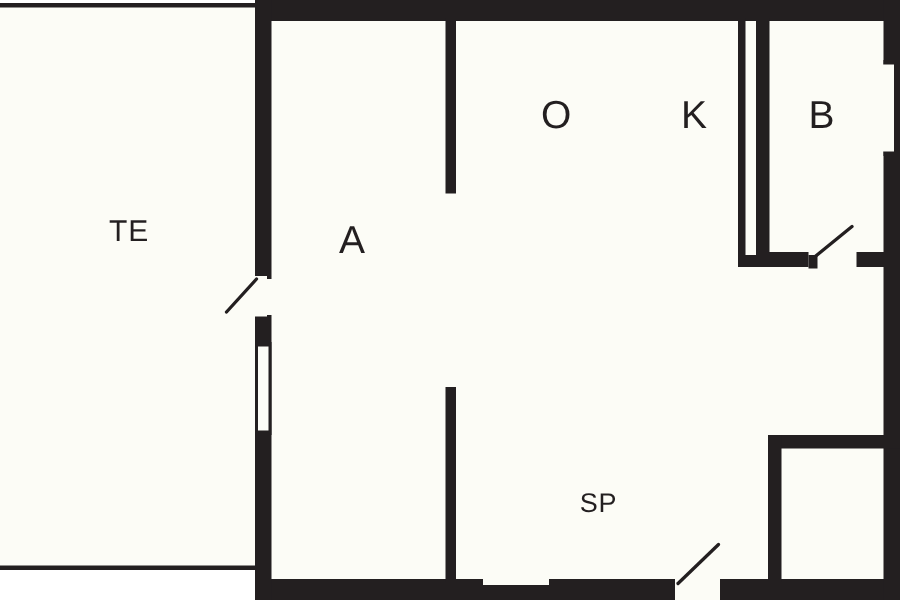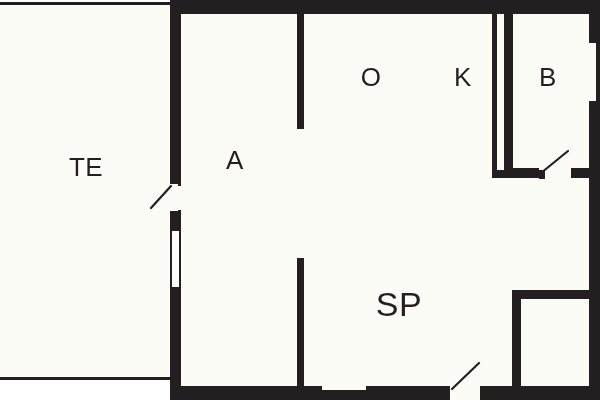--- a/index.html
+++ b/index.html
@@ -107,25 +107,25 @@
       <rect x="539" y="166" width="32" height="13" fill="#fcfcf6"></rect>
       <line x1="541" y1="173" x2="568" y2="151" stroke="#231f20" stroke-width="2.2" stroke-linecap="round"></line>
       <rect x="539" y="170" width="6" height="9" fill="#231f20"></rect>
 
       <rect x="450" y="379" width="30" height="21" fill="#fcfcf6"></rect>
       <line x1="452" y1="389" x2="479" y2="363" stroke="#231f20" stroke-width="2.2" stroke-linecap="round"></line>
     </g>
 
   </svg>
 
-  <div class="room-label" style="left:86px; top:155px; font-size:26px;margin-top:12px;">TE</div>
+  <div class="room-label" style="left:86px; top:155px; font-size:20px;">TE</div>
 
   <div class="room-label" style="left:235px; top:160px; font-size:26px;">A</div>
 
   <div class="room-label" style="left:371px; top:77px; font-size:26px;">O</div>
 
   <div class="room-label" style="left:463px; top:77px; font-size:26px;">K</div>
 
   <div class="room-label" style="left:548px; top:77px; font-size:26px;">B</div>
 
-  <div class="room-label" style="left:399px; top:304px; font-size:34px;">SP</div>
+  <div class="room-label" style="left:399px; top:336px; font-size:18px;">SP</div>
 
 </div>
 
 </body></html>

